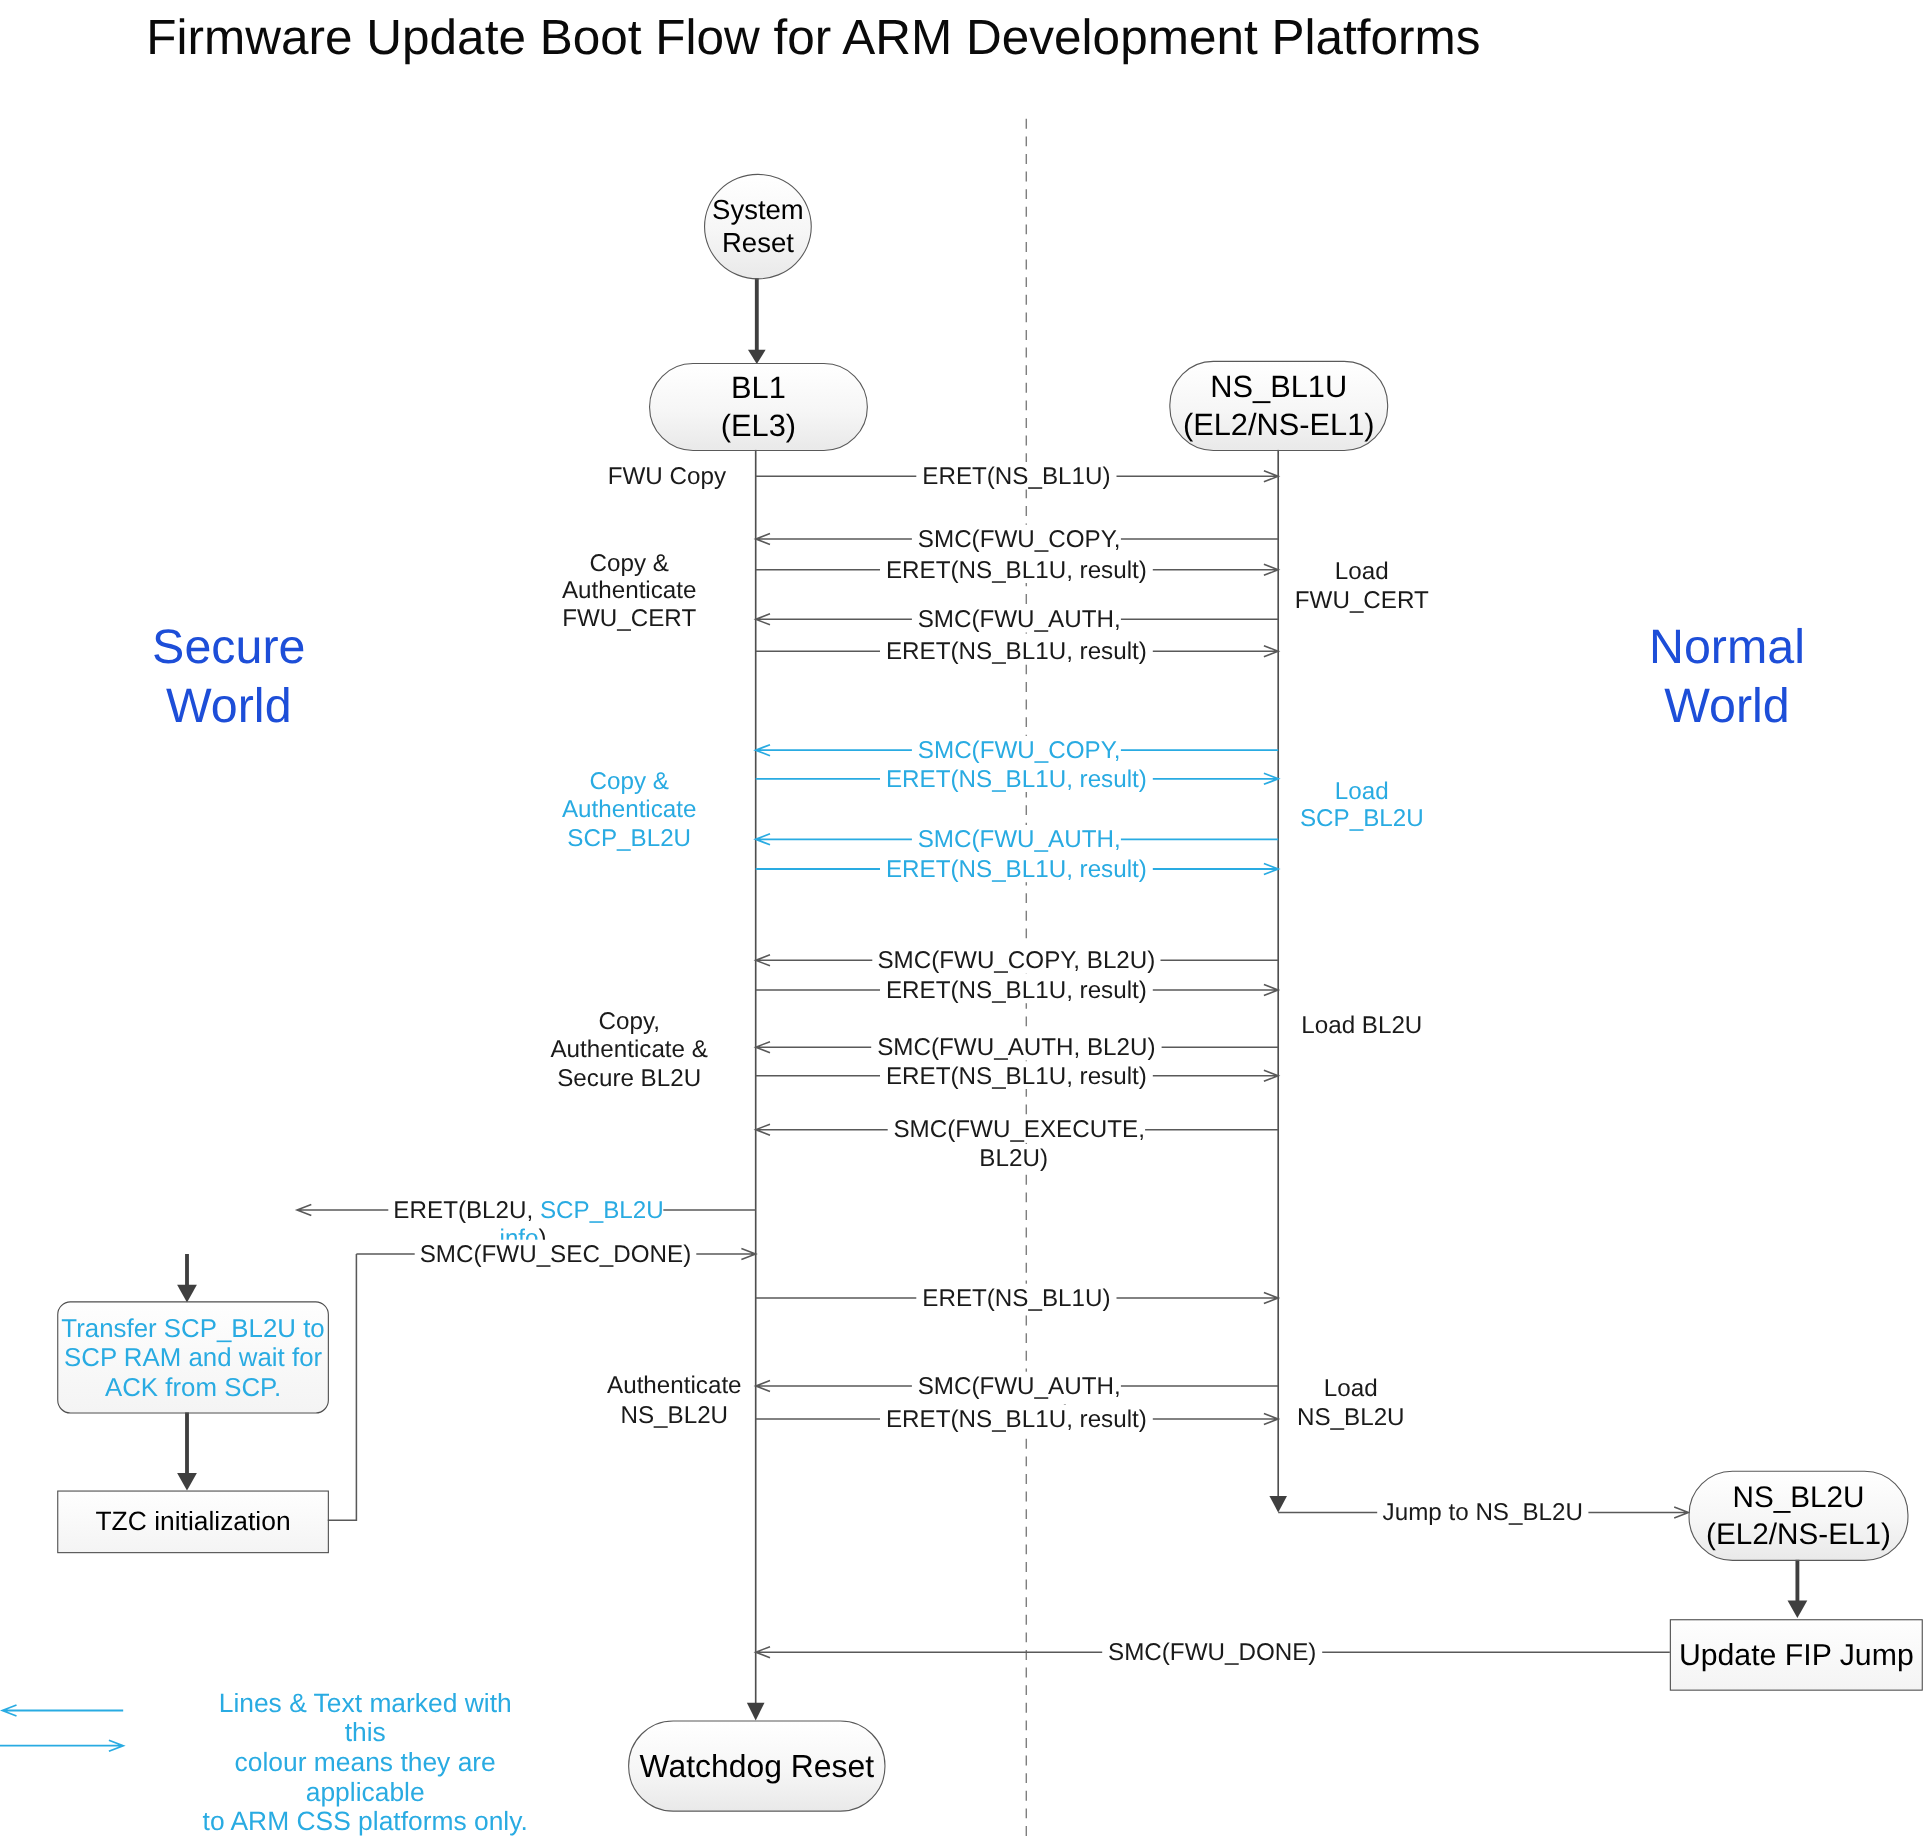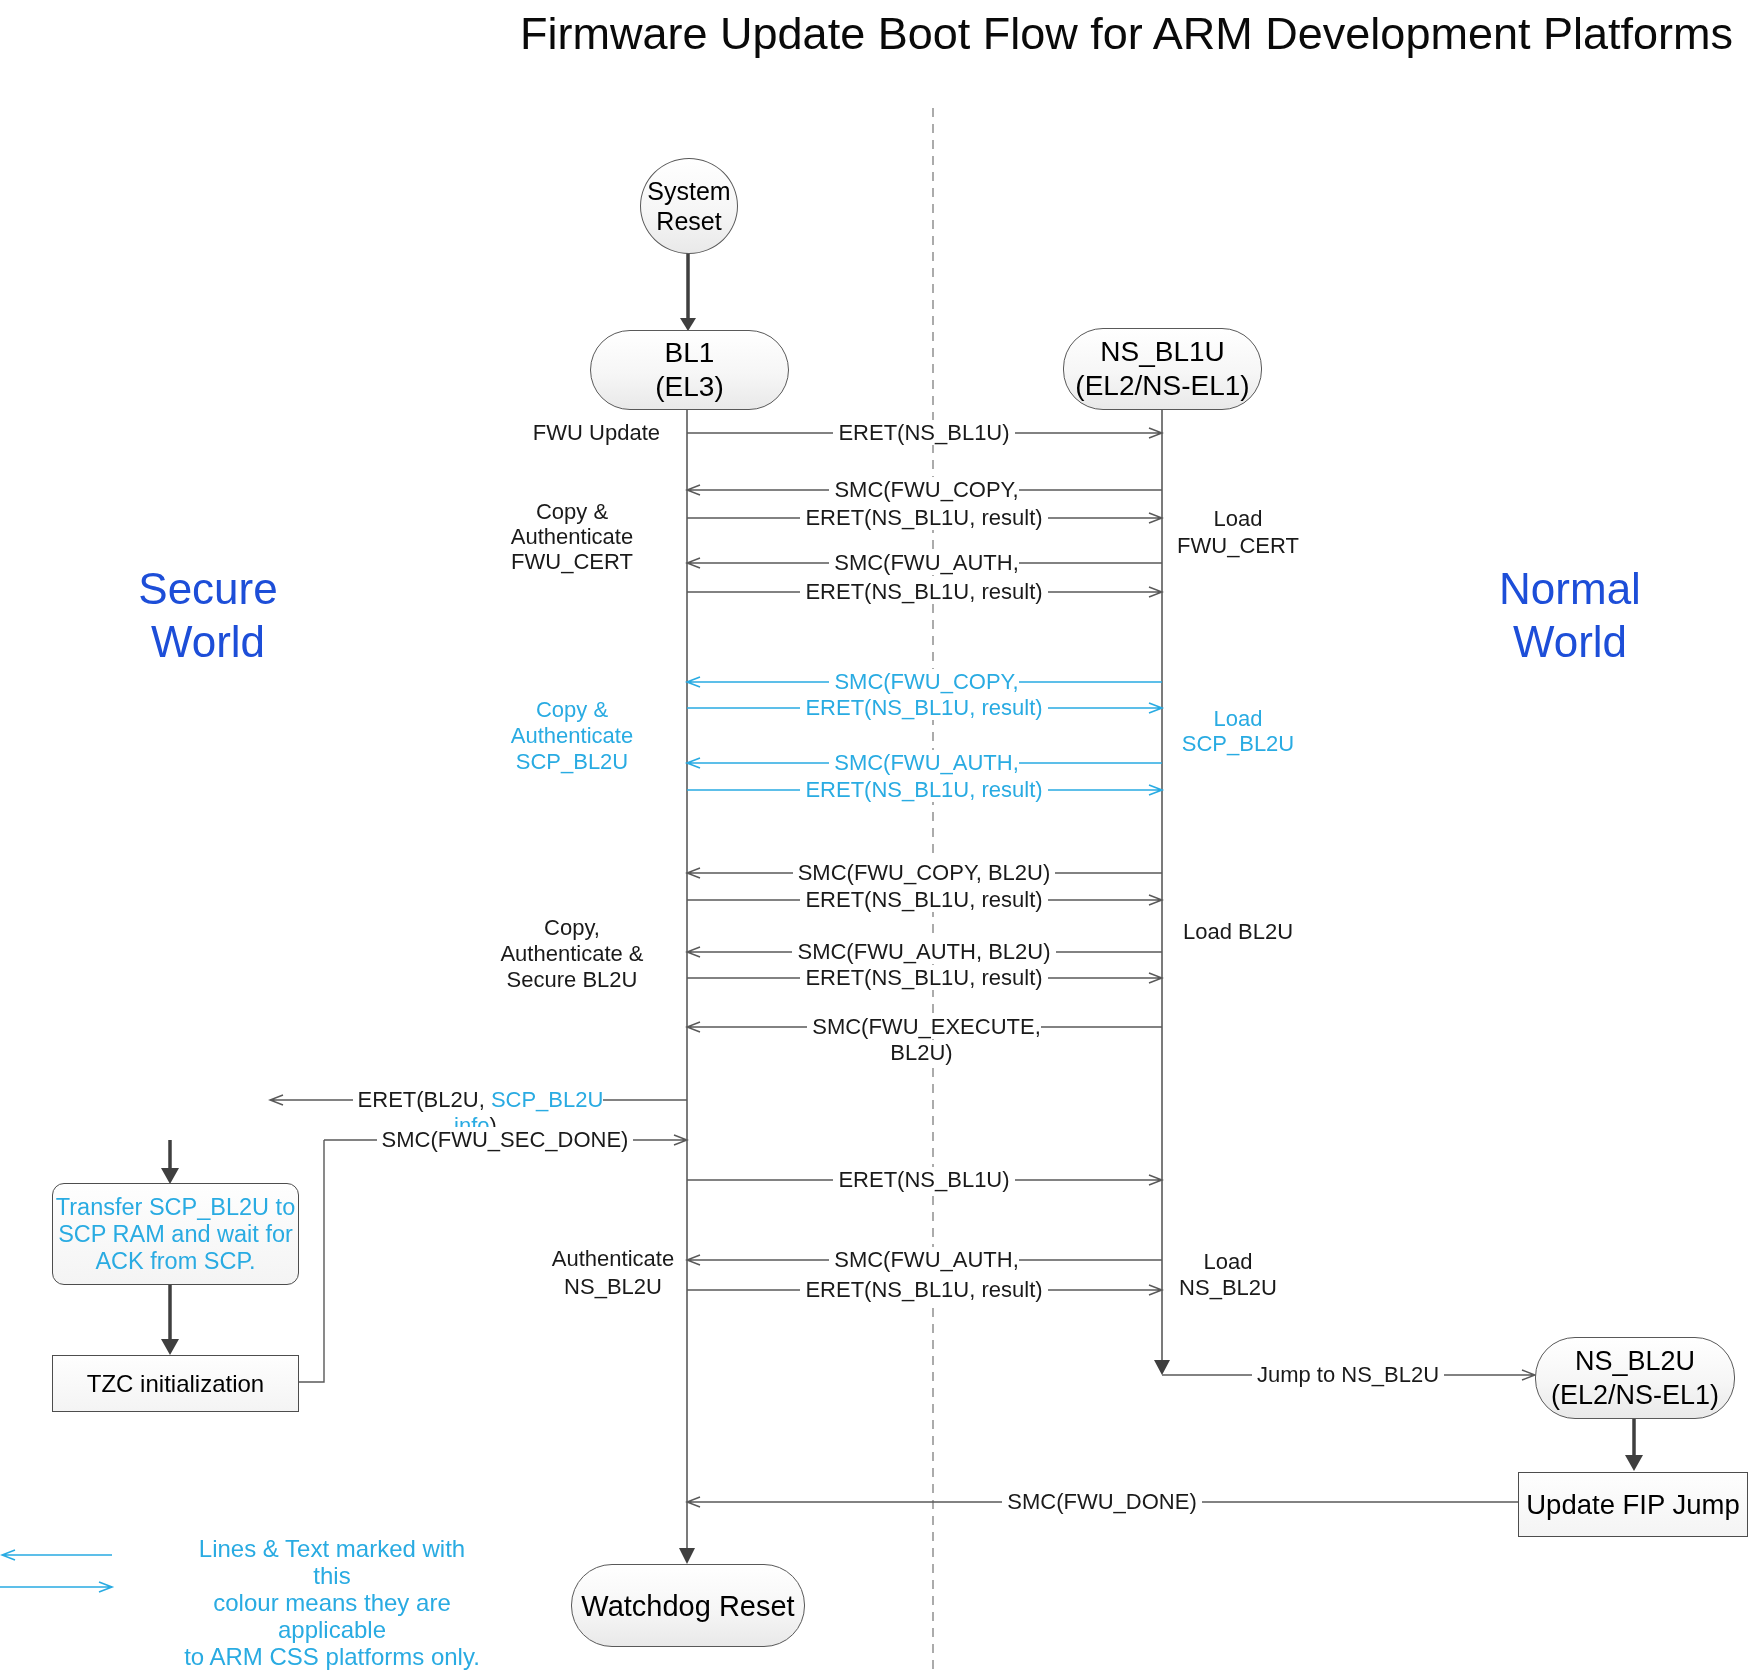--- a/index.html
+++ b/index.html
@@ -2,21 +2,21 @@
 <html><head>
 <meta charset="utf-8">
 <style>
   html,body{margin:0;padding:0;background:#ffffff;}
   #canvas{
     position:relative;width:1749px;height:1676px;background:#ffffff;
     font-family:"Liberation Sans",sans-serif;color:#111;overflow:hidden;
   }
   #wires{position:absolute;left:0;top:0;z-index:1;}
   .title{
-    position:absolute;left:133px;top:8px;width:1600px;text-align:right;
+    position:absolute;left:133px;top:8px;width:1600px;text-align:left;
     font-size:45px;letter-spacing:0px;color:#0a0a0a;z-index:2;
   }
   .world{
     position:absolute;width:300px;text-align:center;font-size:44px;line-height:53px;color:#1d4ed8;z-index:2;
   }
   .node{
     position:absolute;z-index:3;display:flex;flex-direction:column;align-items:center;justify-content:center;
     border:1.4px solid #595959;background:linear-gradient(180deg,#ffffff 0%,#f6f6f6 55%,#e9e9e9 100%);
     font-size:28px;line-height:34px;text-align:center;color:#000;
   }
@@ -172,21 +172,21 @@
   </div>
   <div class="msg" style="left:355px;top:1127px;"><span class="bubble">SMC(FWU_SEC_DONE)</span></div>
 
   <div class="msg" style="left:774px;top:1167px;"><span class="bubble">ERET(NS_BL1U)</span></div>
   <div class="msg" style="left:774px;top:1247px;"><span class="bubble">SMC(FWU_AUTH, NS_BL2U)</span></div>
   <div class="msg" style="left:774px;top:1277px;"><span class="bubble">ERET(NS_BL1U, result)</span></div>
 
   <div class="msg" style="left:1198px;top:1362px;"><span class="bubble">Jump to NS_BL2U</span></div>
   <div class="msg" style="left:952px;top:1489px;"><span class="bubble">SMC(FWU_DONE)</span></div>
 
-  <div class="side" style="left:448px;top:420px;width:212px;text-align:right;">FWU Update</div>
+  <div class="side" style="left:448px;top:420px;width:212px;text-align:right;">FWU Copy</div>
 
   <div class="side" style="left:462px;top:499px;width:220px;line-height:25px;">
     <div>Copy &amp;</div>
     <div>Authenticate</div>
     <div>FWU_CERT</div>
   </div>
 
   <div class="side" style="left:1138px;top:505px;width:200px;line-height:27px;">
     <div>Load</div>
     <div>FWU_CERT</div>

